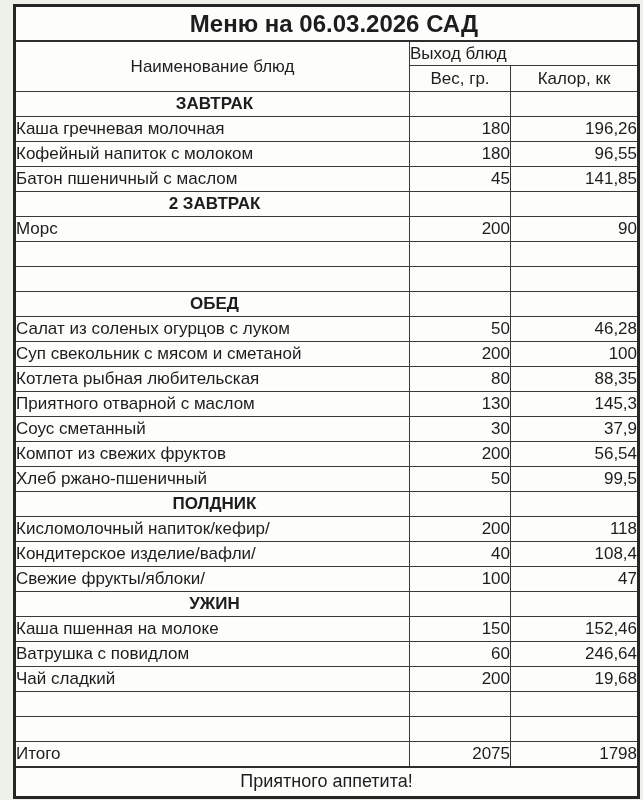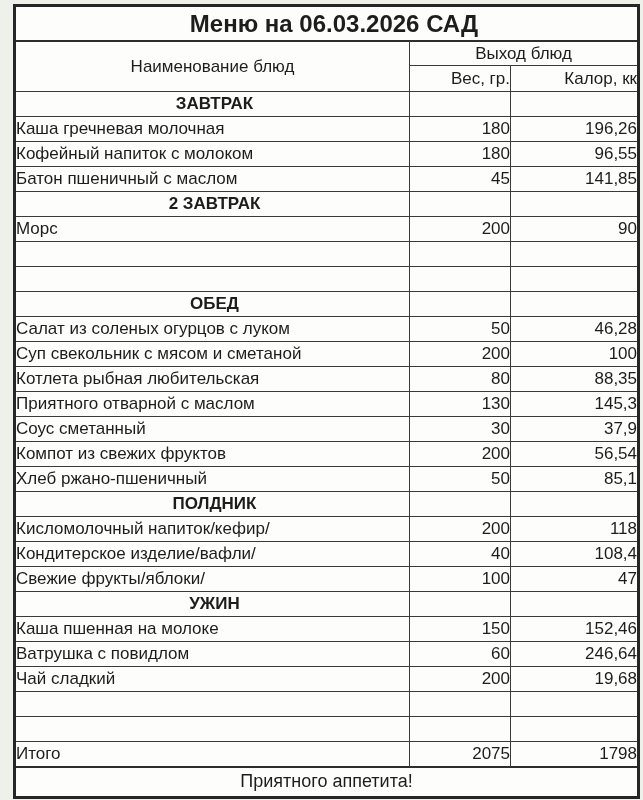--- a/index.html
+++ b/index.html
@@ -47,26 +47,26 @@
     padding-left: 15px;
   }
   tr.head-row-1 td, tr.head-row-1 th { height: 23px; }
   tr.head-row-2 td, tr.head-row-2 th { height: 25px; }
   th.name-head {
     vertical-align: middle;
     font-weight: bold;
     font-size: 17px;
   }
   th.group-head {
-    text-align: center;
+    text-align: left;
     font-weight: bold;
     font-size: 17px;
   }
   th.sub-head {
-    text-align: right;
+    text-align: center;
     font-weight: bold;
     font-size: 17px;
     padding-left: 5px;
   }
   tbody tr { height: 25px; }
   td.c-name {
     text-align: left;
     padding-left: 5px;
   }
   td.c-name.section {
@@ -180,21 +180,21 @@
           <td class="c-val">37,9</td>
         </tr>
         <tr>
           <td class="c-name">Компот из свежих фруктов</td>
           <td class="c-val">200</td>
           <td class="c-val">56,54</td>
         </tr>
         <tr>
           <td class="c-name">Хлеб ржано-пшеничный</td>
           <td class="c-val">50</td>
-          <td class="c-val">85,1</td>
+          <td class="c-val">99,5</td>
         </tr>
         <tr>
           <td class="c-name section">ПОЛДНИК</td>
           <td class="c-val"></td>
           <td class="c-val"></td>
         </tr>
         <tr>
           <td class="c-name">Кисломолочный напиток/кефир/</td>
           <td class="c-val">200</td>
           <td class="c-val">118</td>

